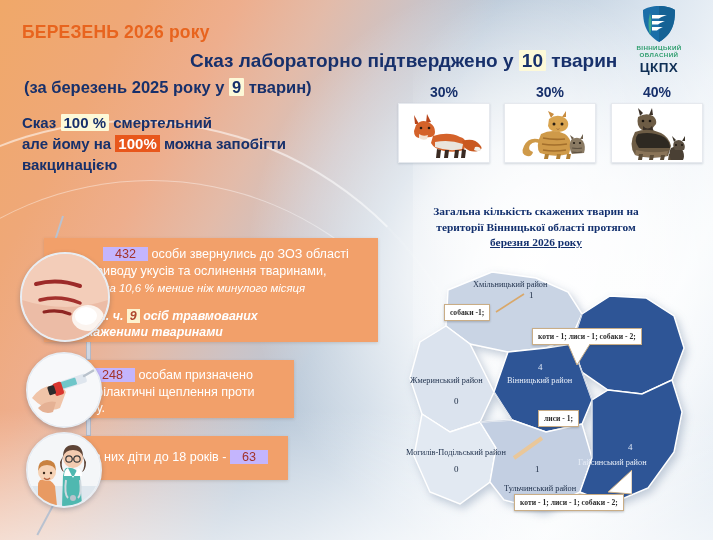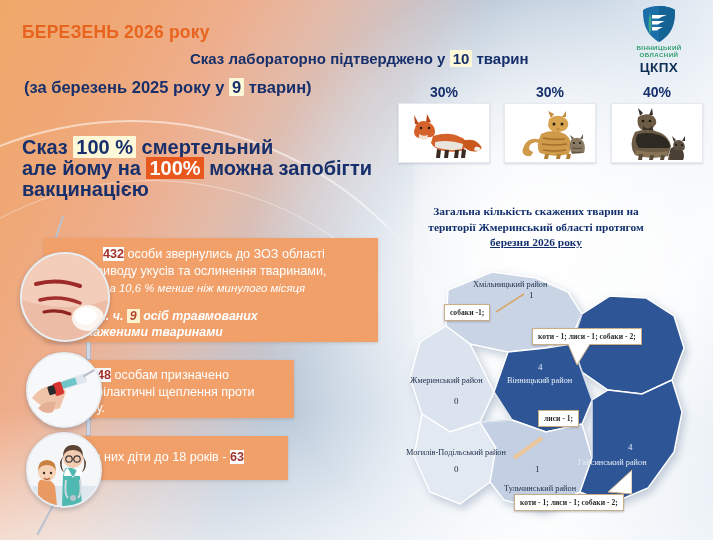--- a/index.html
+++ b/index.html
@@ -51,21 +51,21 @@
   }
 
   
   .month-title{
     position:absolute;left:22px;top:22px;
     font-size:17.5px;font-weight:bold;color:#e8641e;
     letter-spacing:.2px;white-space:nowrap;
   }
   .confirm-line{
     position:absolute;left:190px;top:50px;
-    font-size:15px;font-weight:bold;color:#17306b;white-space:nowrap;
+    font-size:19px;font-weight:bold;color:#17306b;white-space:nowrap;
   }
   .prev-line{
     position:absolute;left:24px;top:78px;
     font-size:16.5px;font-weight:bold;color:#17306b;white-space:nowrap;
   }
   .hl-cream{
     background:#fdf9d8;padding:0 3px;border-radius:1px;color:#17306b;
   }
 
   
@@ -88,41 +88,41 @@
   }
   .animal .photo{
     width:90px;height:58px;background:#fff;border:1px solid #e6e9ee;
     position:relative;overflow:hidden;margin:0 auto;
     box-shadow:0 1px 2px rgba(40,60,90,.18);
   }
   .animal .photo svg{display:block;}
 
   
   .mortality{
-    position:absolute;left:22px;top:137px;
-    font-size:20px;font-weight:bold;color:#17306b;line-height:21px;
+    position:absolute;left:22px;top:112px;
+    font-size:15px;font-weight:bold;color:#17306b;line-height:21px;
   }
   .hl-orange{
     background:#e8571c;color:#ffffff;padding:0 3px;font-weight:bold;
   }
 
   
   .infobox{
     position:absolute;background:#f2a06a;color:#ffffff;
     box-shadow:0 1px 3px rgba(80,60,40,.18);
   }
   .box1{left:44px;top:238px;width:334px;height:104px;}
   .box2{left:62px;top:360px;width:232px;height:58px;}
   .box3{left:62px;top:436px;width:226px;height:44px;}
 
   .bx-line{font-size:12.6px;line-height:16px;color:#fff;white-space:nowrap;}
   .bx-italic{font-style:italic;font-size:11.4px;}
   .bx-italic-b{font-style:italic;font-weight:bold;font-size:12.4px;}
   .hl-num-cream{
-    background:#ffffff;color:#a2322b;font-weight:bold;padding:0 0;
+    background:#c4b5fd;color:#a2322b;font-weight:normal;padding:0 12px;
   }
   .hl-num-cream2{
     background:#fdf3cf;color:#b0472e;font-weight:bold;padding:0 3px;
   }
 
   .b1-t1{position:absolute;left:59px;top:8px;}
   .b1-t2{position:absolute;left:36px;top:25px;}
   .b1-t3{position:absolute;left:40px;top:42px;}
   .b1-t4{position:absolute;left:40px;top:70px;}
   .b1-t5{position:absolute;left:36px;top:86px;}
@@ -402,21 +402,21 @@
       <circle cx="19" cy="38" r="9" fill="#f6d3b6"></circle>
       <path d="M10 37 q0 -11 9 -11 q9 0 9 11 q-2 -6 -9 -6 q-7 0 -9 6 z" fill="#c98240"></path>
       <circle cx="16" cy="39" r="1.2" fill="#3a2a1e"></circle>
       <circle cx="23" cy="39" r="1.2" fill="#3a2a1e"></circle>
       <path d="M16 44 q3 3 6 0" stroke="#b5603c" stroke-width="1.3" fill="none"></path>
     </svg>
   </div>
 
   <div class="map-title">
     <div>Загальна кількість скажених тварин на</div>
-    <div>території Жмеринський області протягом</div>
+    <div>території Вінницької області протягом</div>
     <div><u>березня 2026 року</u></div>
   </div>
 
   <div class="mapwrap">
     <svg width="317" height="288" viewBox="0 0 317 288">
       <defs>
         <filter id="mapshadow" x="-20%" y="-20%" width="150%" height="150%">
           <feDropShadow dx="3" dy="4" stdDeviation="4" flood-color="#7f93ad" flood-opacity="0.45"></feDropShadow>
         </filter>
       </defs>

